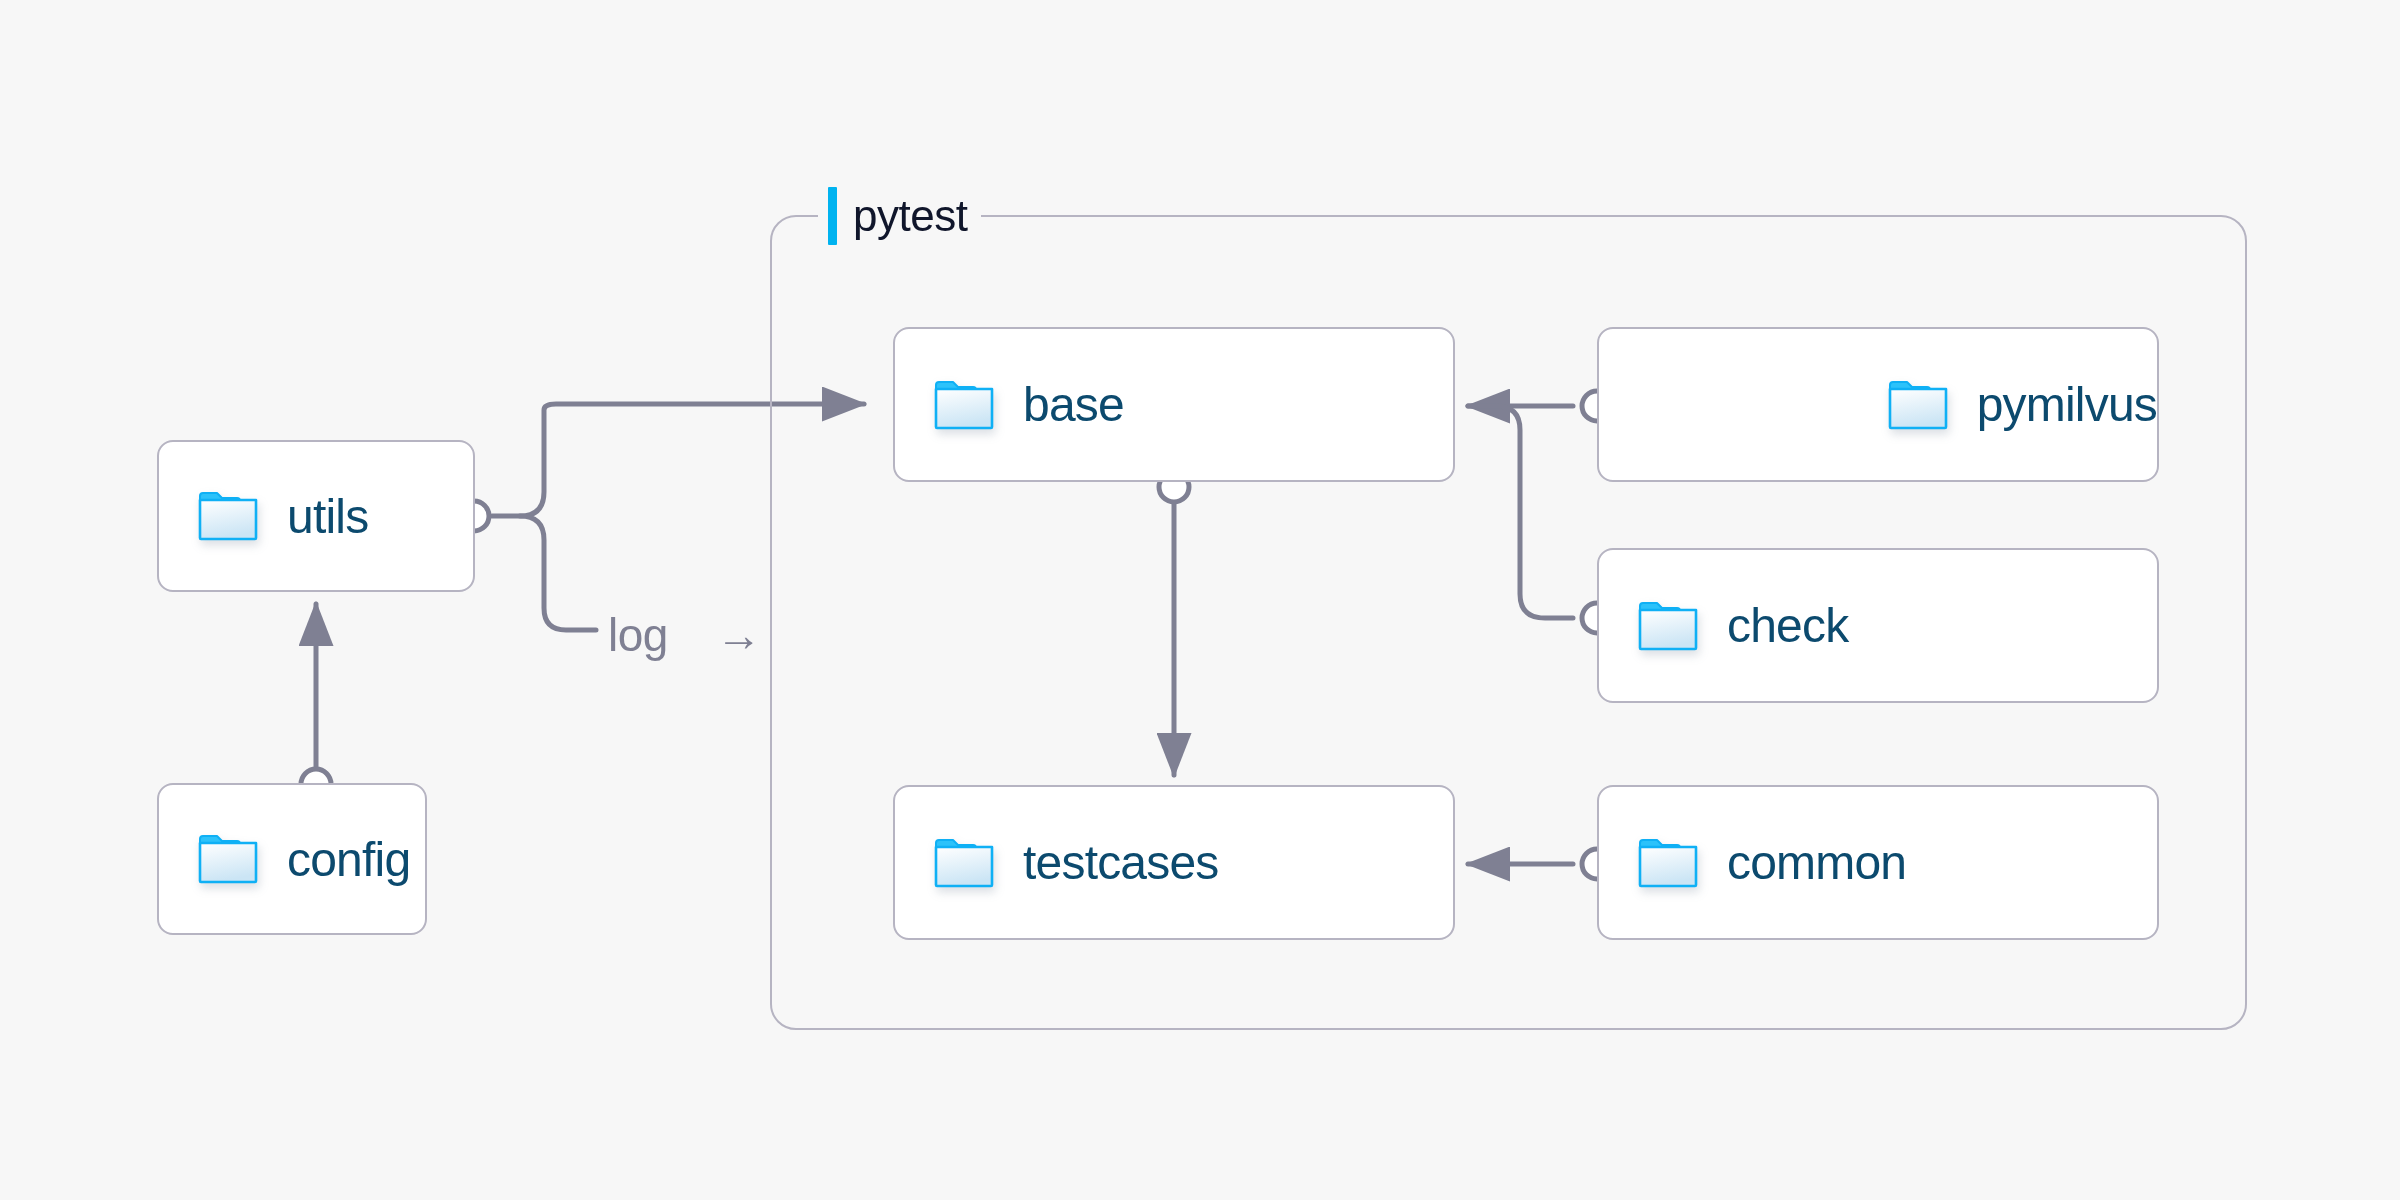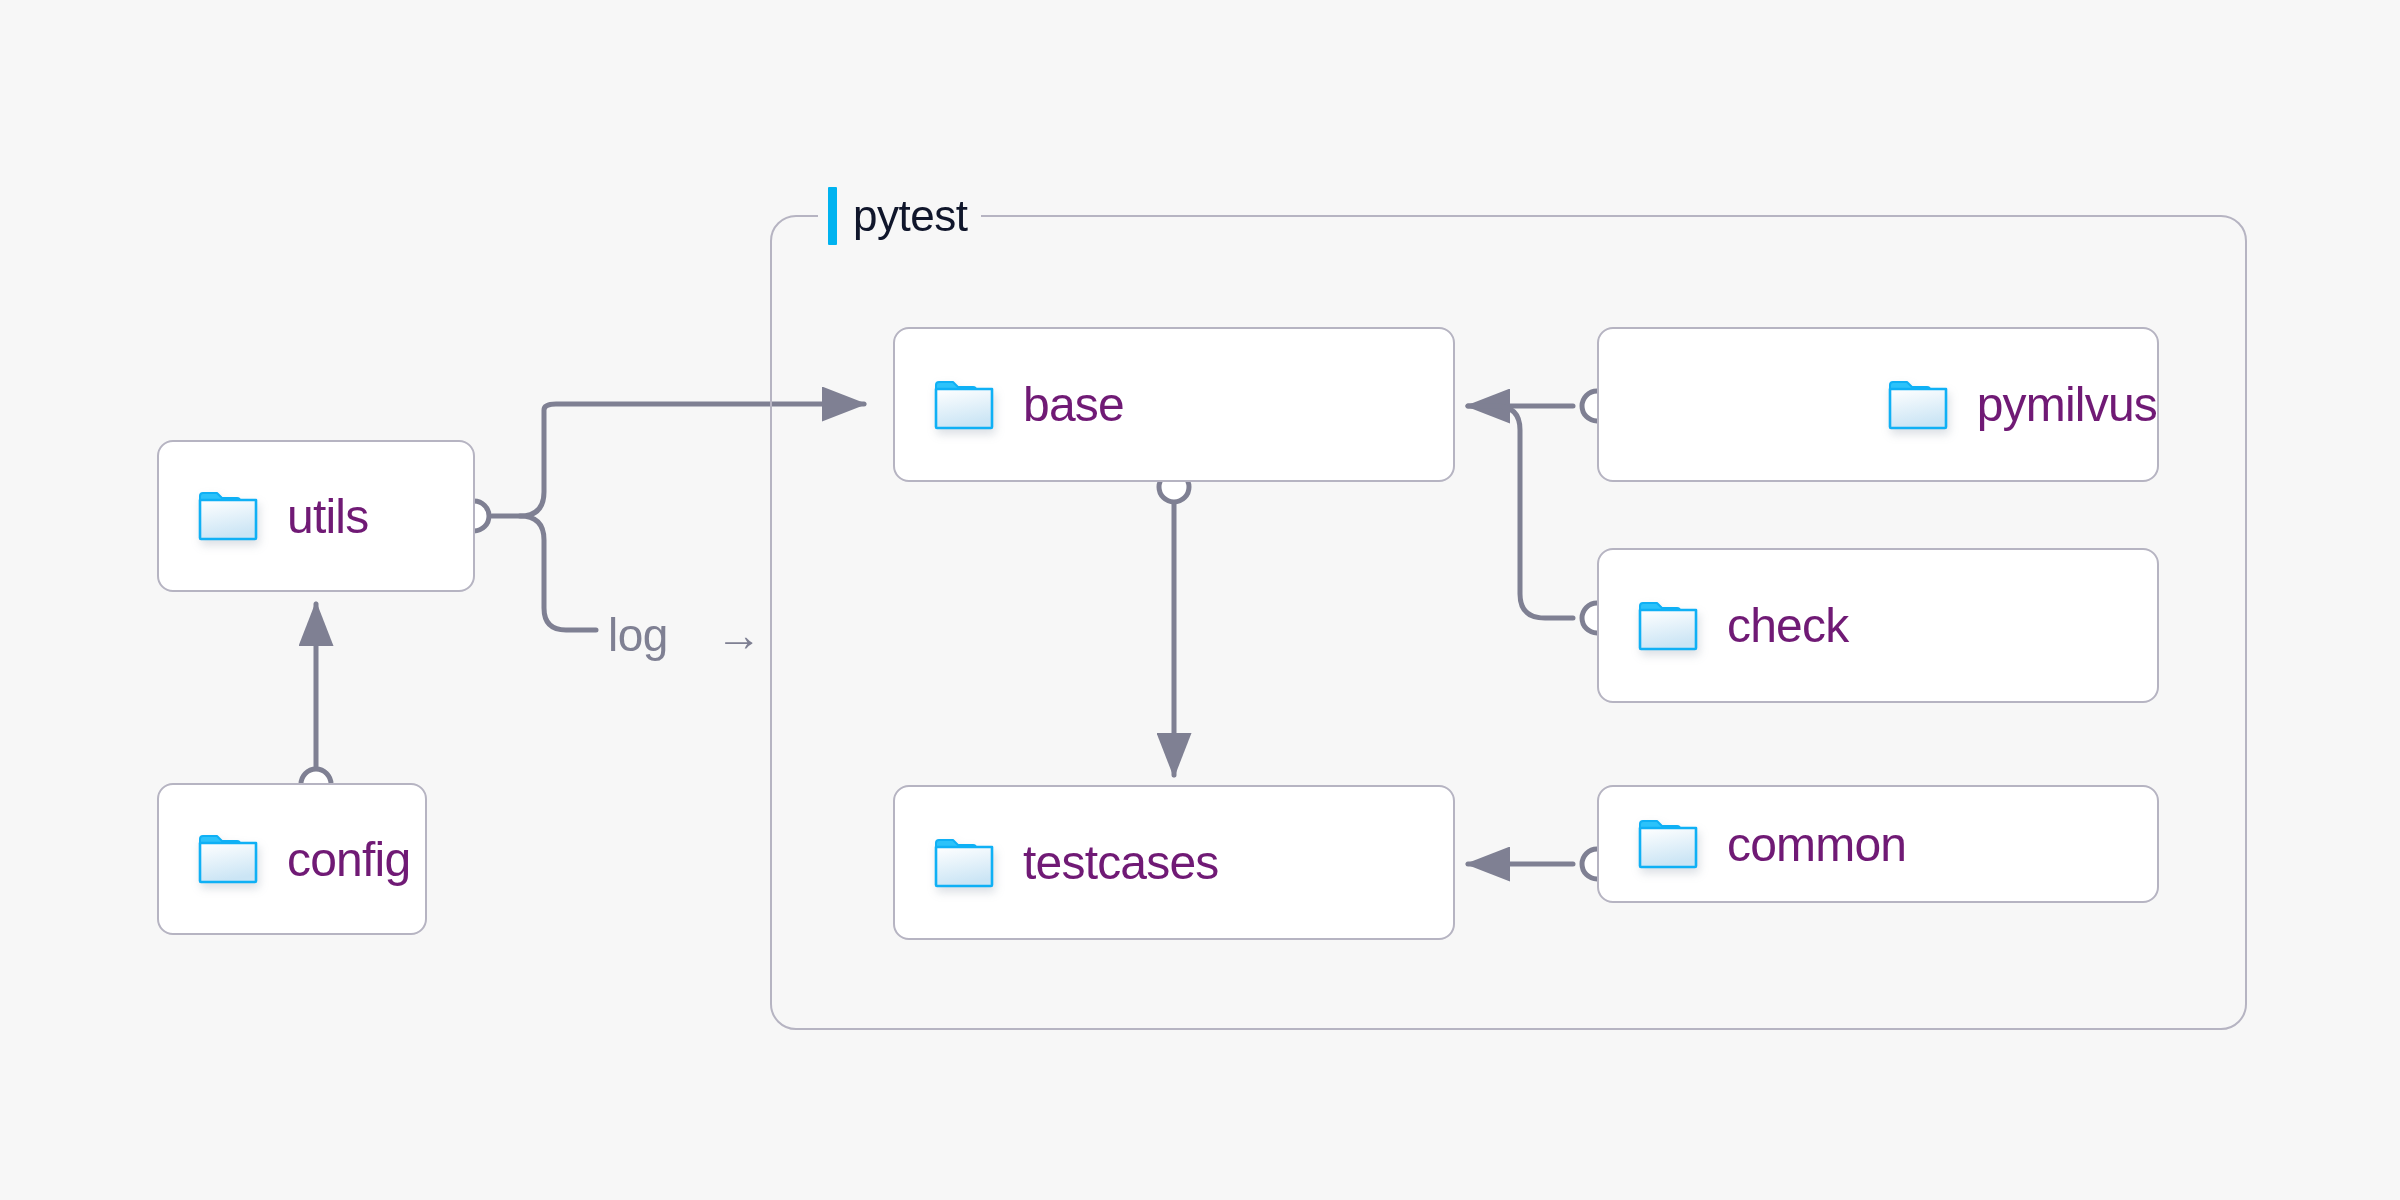--- a/index.html
+++ b/index.html
@@ -58,21 +58,21 @@
     border: 2.5px solid #b6b4c2;
     border-radius: 16px;
     box-sizing: border-box;
     display: flex;
     align-items: center;
     padding-left: 38px;
     gap: 28px;
   }
   .node-label {
     font-size: 48px;
-    color: #701a75;
+    color: #0c4a6e;
     font-weight: 500;
     letter-spacing: -0.8px;
     white-space: nowrap;
   }
   .folder-icon {
     flex: none;
     width: 62px;
     height: 52px;
     position: relative;
     filter: drop-shadow(2px 5px 5px rgba(90,110,130,0.22));
@@ -205,21 +205,21 @@
   <div class="node" style="left:1597px; top:537px; width:562px; height:155px;margin-top:11px;">
     <span class="folder-icon">
       <svg viewBox="0 0 62 52" width="62" height="52">
         <path d="M3 10 L3 6 Q3 3 6 3 L20 3 L25 8 L40 8 Q43 8 43 11 L43 14 L3 14 Z" fill="#2cc2fa" stroke="#0fb0f5" stroke-width="2" stroke-linejoin="round"></path>
         <path d="M3 10 L59 10 Q59 10 59 12 L59 48 Q59 49 58 49 L4 49 Q3 49 3 48 Z" fill="url(#folderGrad)" stroke="#0fb0f5" stroke-width="2.6" stroke-linejoin="round"></path>
       </svg>
     </span>
     <span class="node-label">check</span>
   </div>
 
-  <div class="node" style="left:1597px; top:785px; width:562px; height:118px;">
+  <div class="node" style="left:1597px; top:785px; width:562px; height:155px;">
     <span class="folder-icon">
       <svg viewBox="0 0 62 52" width="62" height="52">
         <path d="M3 10 L3 6 Q3 3 6 3 L20 3 L25 8 L40 8 Q43 8 43 11 L43 14 L3 14 Z" fill="#2cc2fa" stroke="#0fb0f5" stroke-width="2" stroke-linejoin="round"></path>
         <path d="M3 10 L59 10 Q59 10 59 12 L59 48 Q59 49 58 49 L4 49 Q3 49 3 48 Z" fill="url(#folderGrad)" stroke="#0fb0f5" stroke-width="2.6" stroke-linejoin="round"></path>
       </svg>
     </span>
     <span class="node-label">common</span>
   </div>
 
   <div class="edge-label" style="left:608px; top:608px;gap:48px;">

